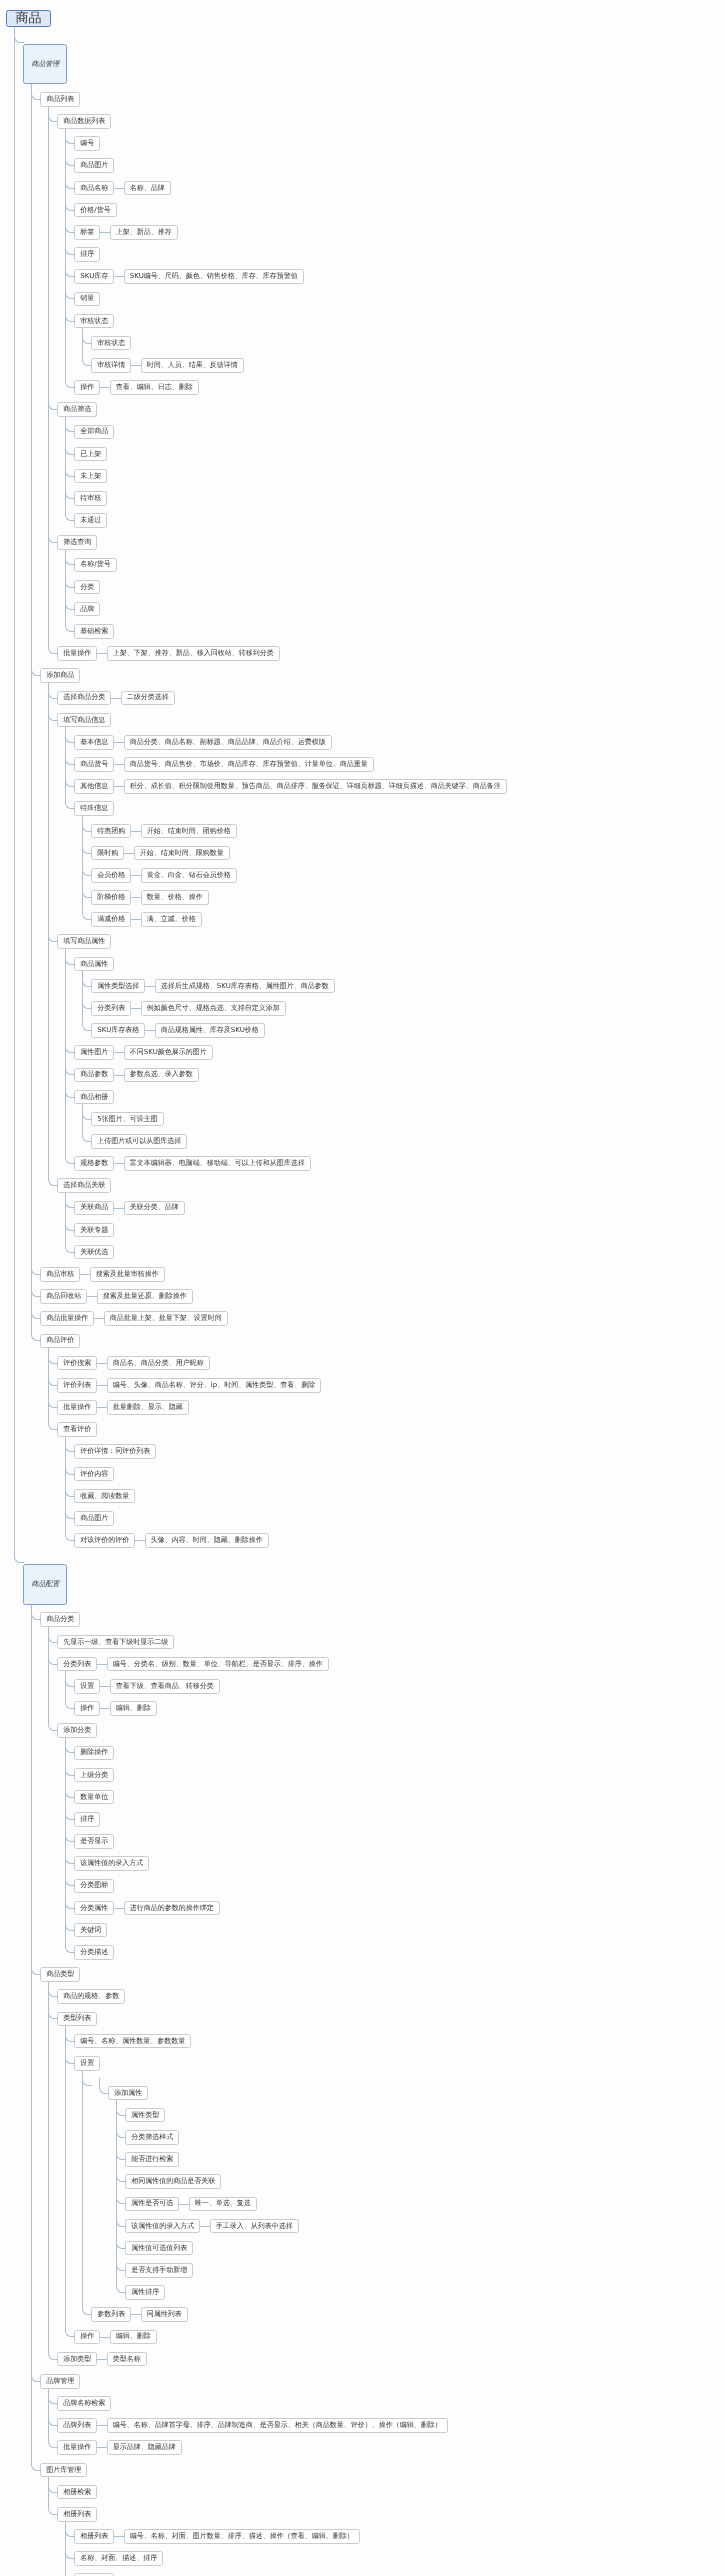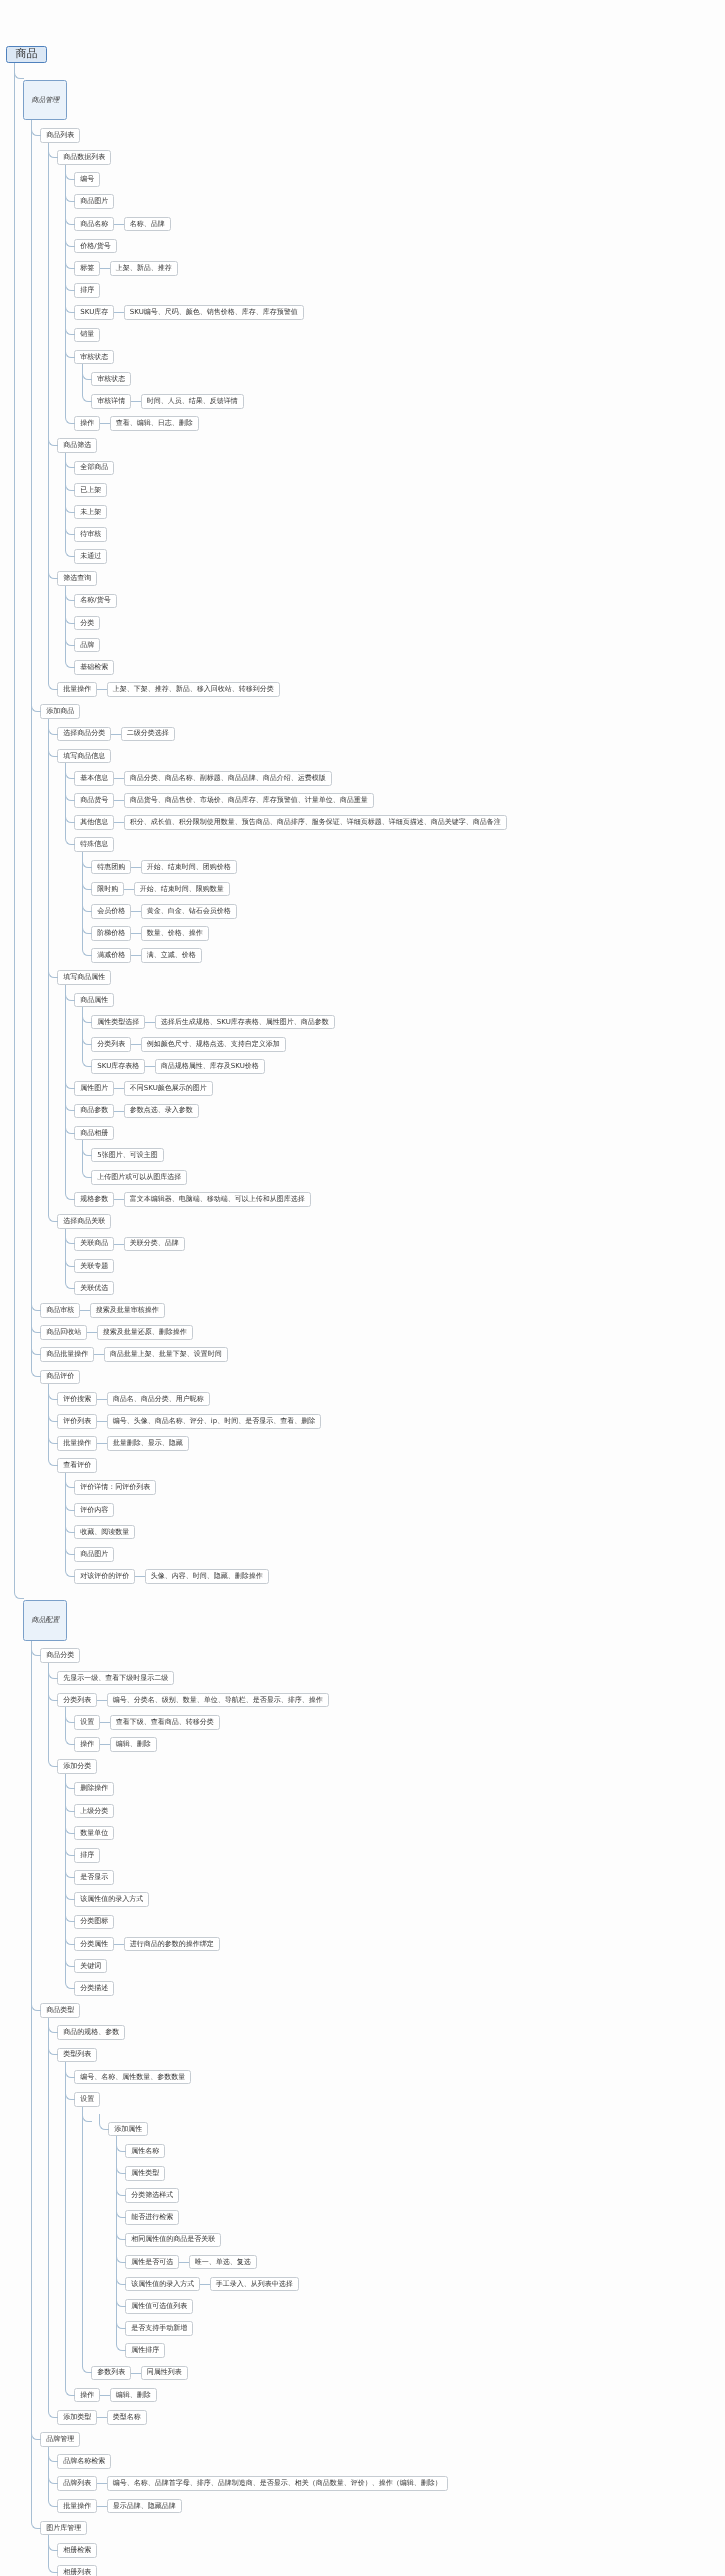--- a/index.html
+++ b/index.html
@@ -23,22 +23,21 @@
     border: 0.6px solid var(--node-border, #c6ccd2);
     border-radius: 2.5px;
     background: var(--node-bg, #ffffff);
     white-space: nowrap;
     cursor: default;
   }
   .node.lvl0 {
     border-color: var(--root-border, #4f81bd);
     background: var(--root-bg, #dce8f5);
     padding: 3.2px 8.2px;
-    font-size: 11px;
-    margin-top: 36px;
+    font-size: 13px;
   }
   .node.lvl1 {
     border-color: var(--level1-border, #7ba0c9);
     background: var(--level1-bg, #eaf2fa);
     padding: 15px 7px;
     font-style: italic;
   }
   .hline {
     width: 9.5px;
     height: 0.6px;
@@ -446,21 +445,21 @@
                   <div class="row">
                     <div class="node">评价搜索</div>
                     <div class="hline"></div>
                     <div class="node value">商品名、商品分类、用户昵称</div>
                   </div>
                 </div>
                 <div class="branch depth3">
                   <div class="row">
                     <div class="node">评价列表</div>
                     <div class="hline"></div>
-                    <div class="node value">编号、头像、商品名称、评分、ip、时间、是否显示、查看、删除</div>
+                    <div class="node value">编号、头像、商品名称、评分、ip、时间、属性类型、查看、删除</div>
                   </div>
                 </div>
                 <div class="branch depth3">
                   <div class="row">
                     <div class="node">批量操作</div>
                     <div class="hline"></div>
                     <div class="node value">批量删除、显示、隐藏</div>
                   </div>
                 </div>
                 <div class="branch depth3">
@@ -625,25 +624,20 @@
                         <div class="node">设置</div>
                       </div>
                       <div class="children">
                         <div class="branch depth5">
                           <div class="children">
                             <div class="branch depth6">
                               <div class="row">
                                 <div class="node">添加属性</div>
                               </div>
                               <div class="children">
-                                <div class="branch depth7">
-                                  <div class="row">
-                                    <div class="node">属性名称</div>
-                                  </div>
-                                </div>
                                 <div class="branch depth7">
                                   <div class="row">
                                     <div class="node">属性类型</div>
                                   </div>
                                 </div>
                                 <div class="branch depth7">
                                   <div class="row">
                                     <div class="node">分类筛选样式</div>
                                   </div>
                                 </div>

